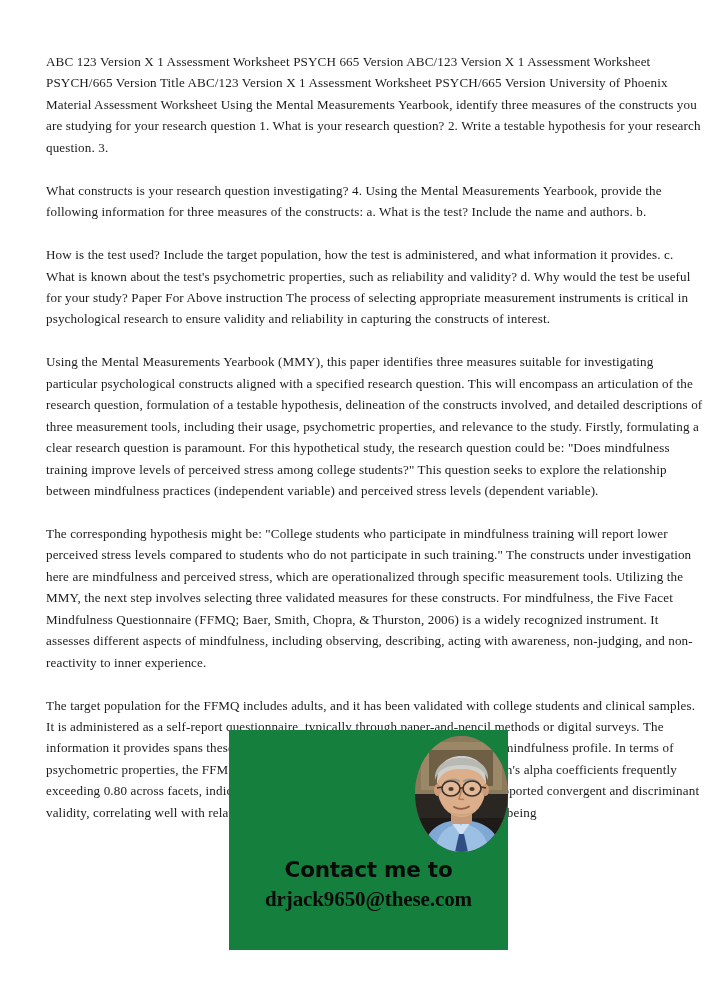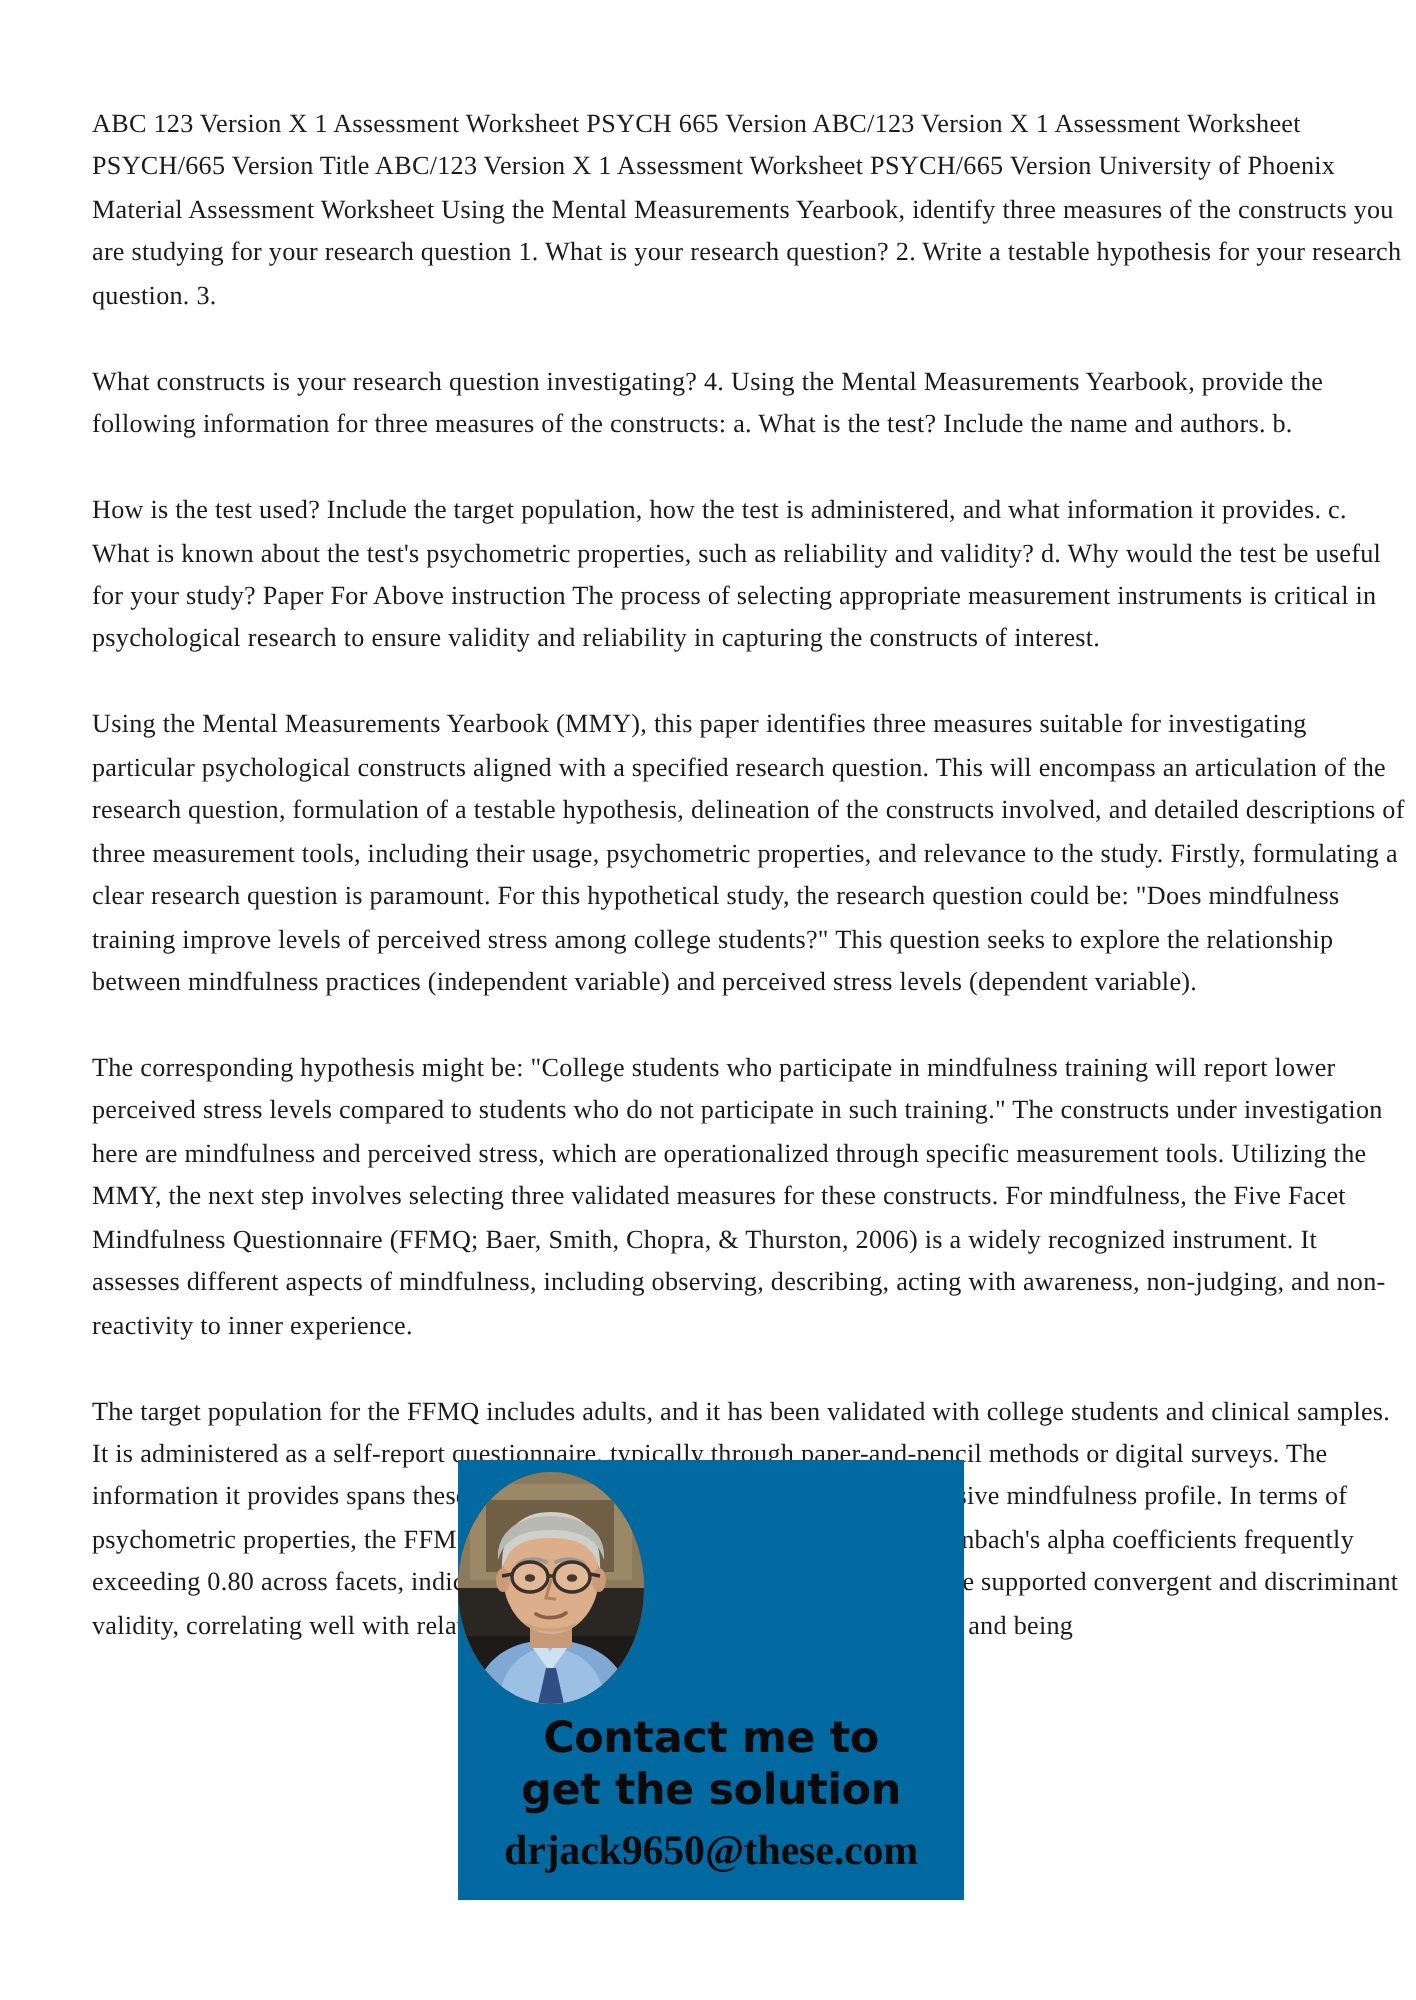--- a/index.html
+++ b/index.html
@@ -36,27 +36,27 @@
   }
   .para:last-child {
     margin-bottom: 0;
   }
 
   
   .promo-overlay {
     position: absolute;
     left: 229px;
     top: 730px;
-    width: 253px;
+    width: 279px;
     height: 220px;
-    background: #0369a1;
+    background: #15803d;
     overflow: hidden;
     display: flex;
     flex-direction: column;
-    align-items: flex-start;
+    align-items: flex-end;
   }
   .promo-avatar {
     position: relative;
     width: 93px;
     height: 116px;
     margin-top: 6px;
     border-radius: 50%;
     overflow: hidden;
     background: #6d5a44;
     flex: none;
@@ -147,19 +147,18 @@
         <path d="M46.5 54 L44 63 L48.5 63.5" stroke="#b1825f" stroke-width="1.5" fill="none" stroke-linecap="round"></path>
 
         <path d="M39 71 C43 73.5 50 73.5 54 70.5" stroke="#8d5d48" stroke-width="1.8" fill="none" stroke-linecap="round"></path>
 
         <path d="M34 76 C40 80 53 80 59 76" stroke="#c69a78" stroke-width="1.4" fill="none" opacity="0.7"></path>
       </svg>
     </div>
 
     <div class="promo-lines">
       <div class="promo-line">Contact me to</div>
-      <div class="promo-line">get the solution</div>
       <div class="promo-email">drjack9650@these.com</div>
     </div>
 
   </div>
 
 </div>
 
 </body></html>

